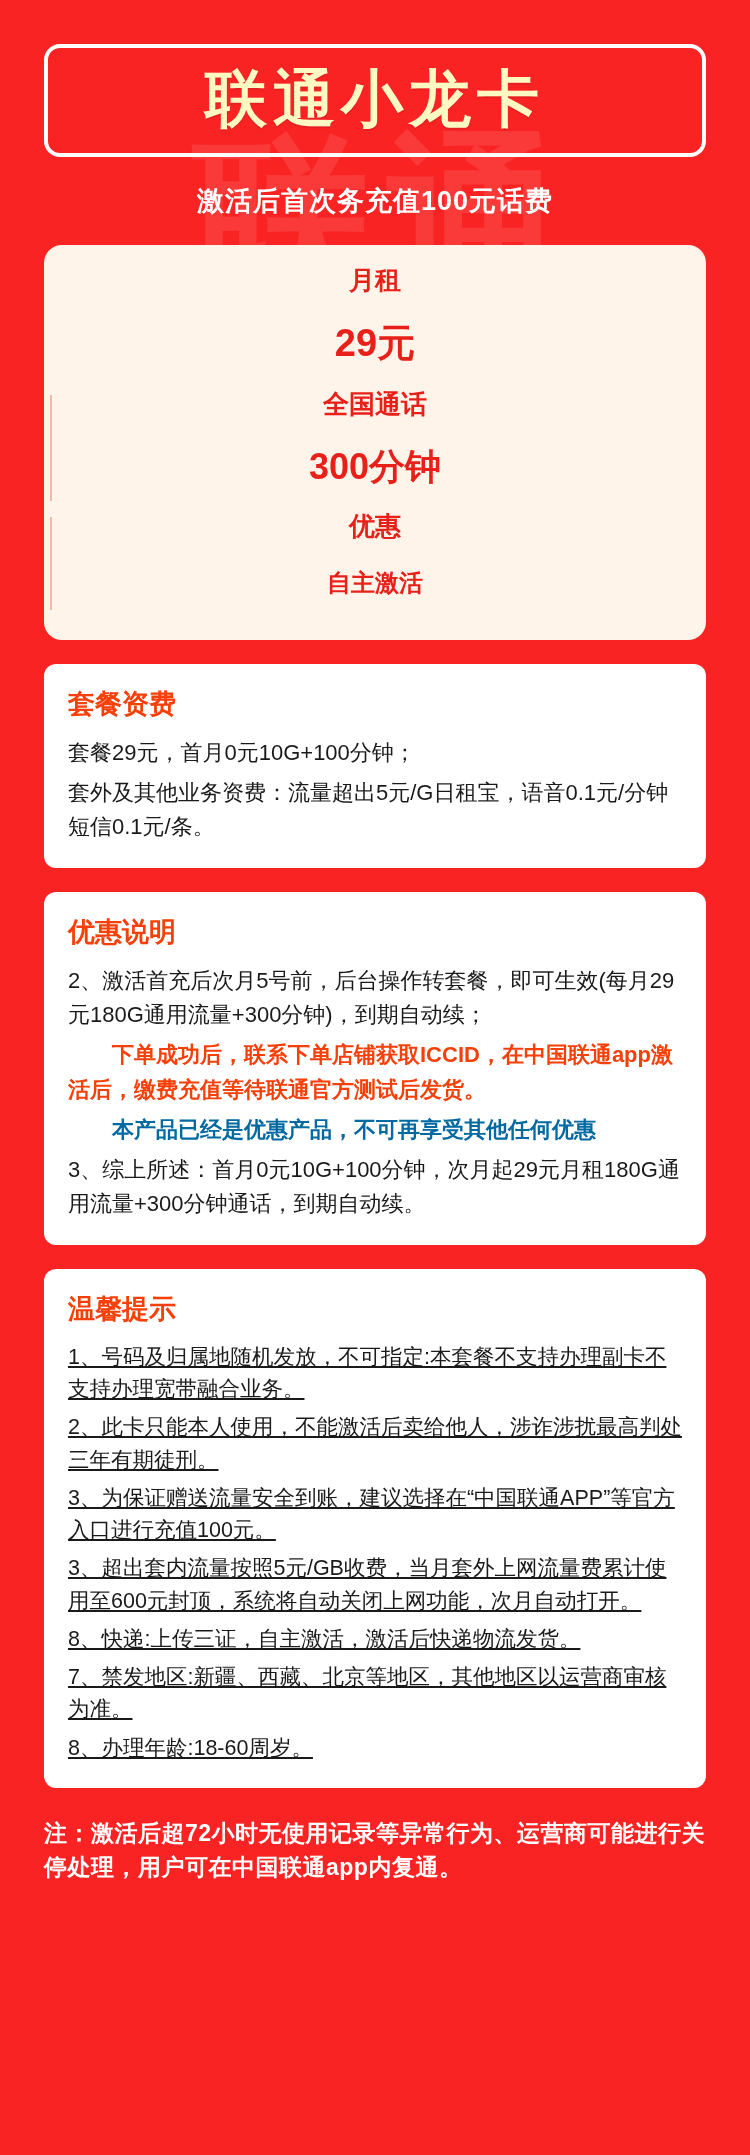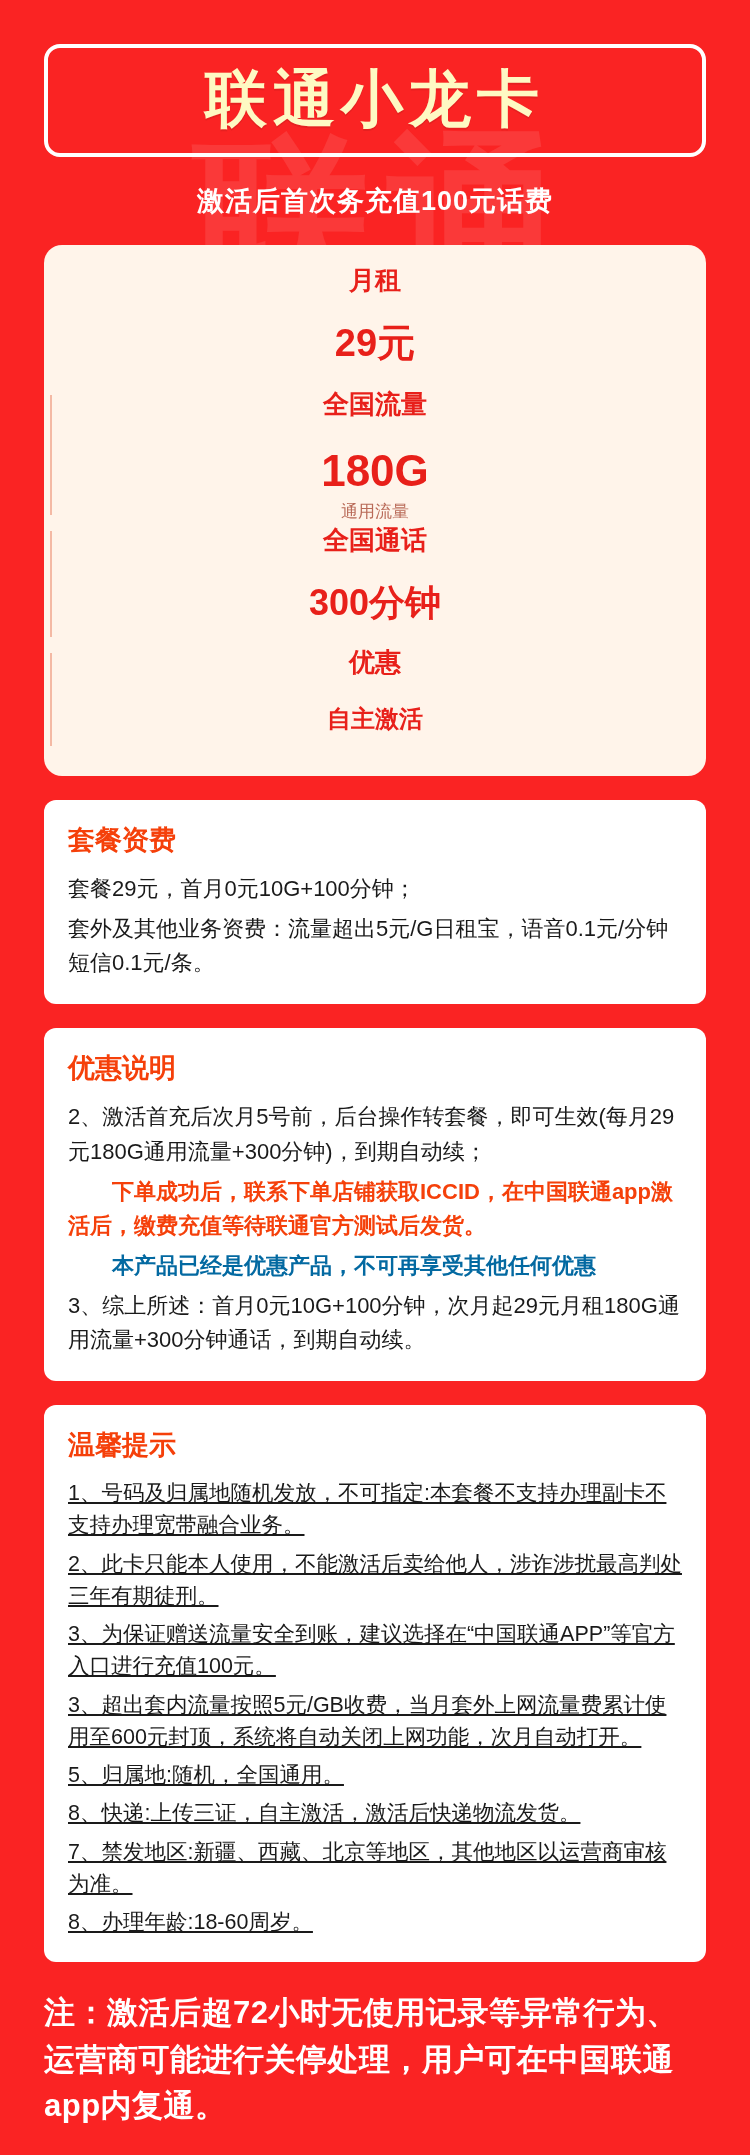--- a/index.html
+++ b/index.html
@@ -128,21 +128,21 @@
   .card p.hl2 {
     color: #0369a1;
     font-weight: bold;
     text-indent: 2em;
   }
   .card.tips p { font-size: 21.5px; line-height: 1.5; text-decoration: underline; }
 
   
   .note {
     margin: 28px 22px 26px 22px;
-    font-size: 31px;
+    font-size: 23px;
     font-weight: bold;
     line-height: 1.5;
     color: #ffffff;
     letter-spacing: 0.5px;
   }
 </style>
 </head>
 <body>
 
 <div class="watermark">联通</div>
@@ -153,25 +153,20 @@
     <div class="title">联通小龙卡</div>
   </div>
 
   <div class="subtitle">激活后首次务充值100元话费</div>
 
   <div class="spec">
     <div class="col c1">
       <div class="head">月租</div>
       <div class="val">29元</div>
       <div class="spacer"></div>
-    </div>
-    <div class="col c2">
-      <div class="head">全国流量</div>
-      <div class="val big">180G</div>
-      <div class="sub">通用流量</div>
     </div>
     <div class="col c3">
       <div class="head">全国通话</div>
       <div class="val mid">300分钟</div>
       <div class="spacer"></div>
     </div>
     <div class="col c4">
       <div class="head">优惠</div>
       <div class="val" style="font-size:24px">自主激活</div>
       <div class="spacer"></div>
@@ -191,21 +186,20 @@
     <p class="hl2">本产品已经是优惠产品，不可再享受其他任何优惠</p>
     <p>3、综上所述：首月0元10G+100分钟，次月起29元月租180G通用流量+300分钟通话，到期自动续。</p>
   </div>
 
   <div class="card tips">
     <h3>温馨提示</h3>
     <p>1、号码及归属地随机发放，不可指定:本套餐不支持办理副卡不支持办理宽带融合业务。</p>
     <p>2、此卡只能本人使用，不能激活后卖给他人，涉诈涉扰最高判处三年有期徒刑。</p>
     <p>3、为保证赠送流量安全到账，建议选择在“中国联通APP”等官方入口进行充值100元。</p>
     <p>3、超出套内流量按照5元/GB收费，当月套外上网流量费累计使用至600元封顶，系统将自动关闭上网功能，次月自动打开。</p>
-    <p>5、归属地:随机，全国通用。</p>
     <p>8、快递:上传三证，自主激活，激活后快递物流发货。</p>
     <p>7、禁发地区:新疆、西藏、北京等地区，其他地区以运营商审核为准。</p>
     <p>8、办理年龄:18-60周岁。</p>
   </div>
 
   <div class="note">注：激活后超72小时无使用记录等异常行为、运营商可能进行关停处理，用户可在中国联通app内复通。</div>
 
 </div>
 
 </body></html>

